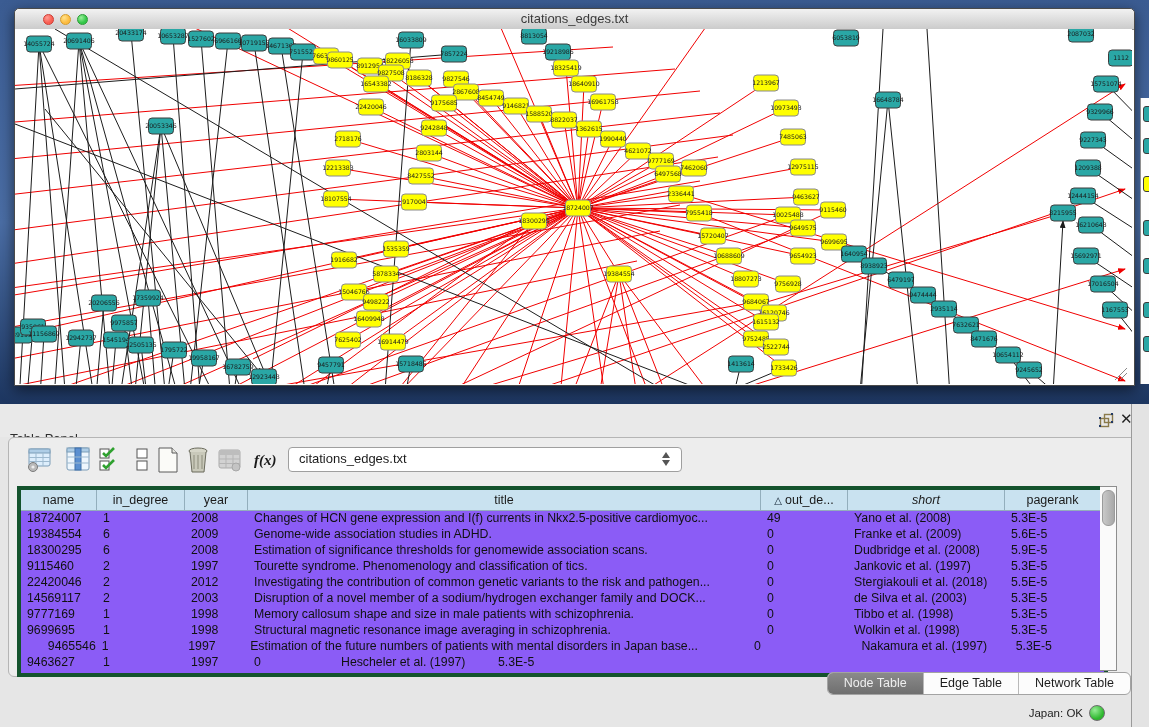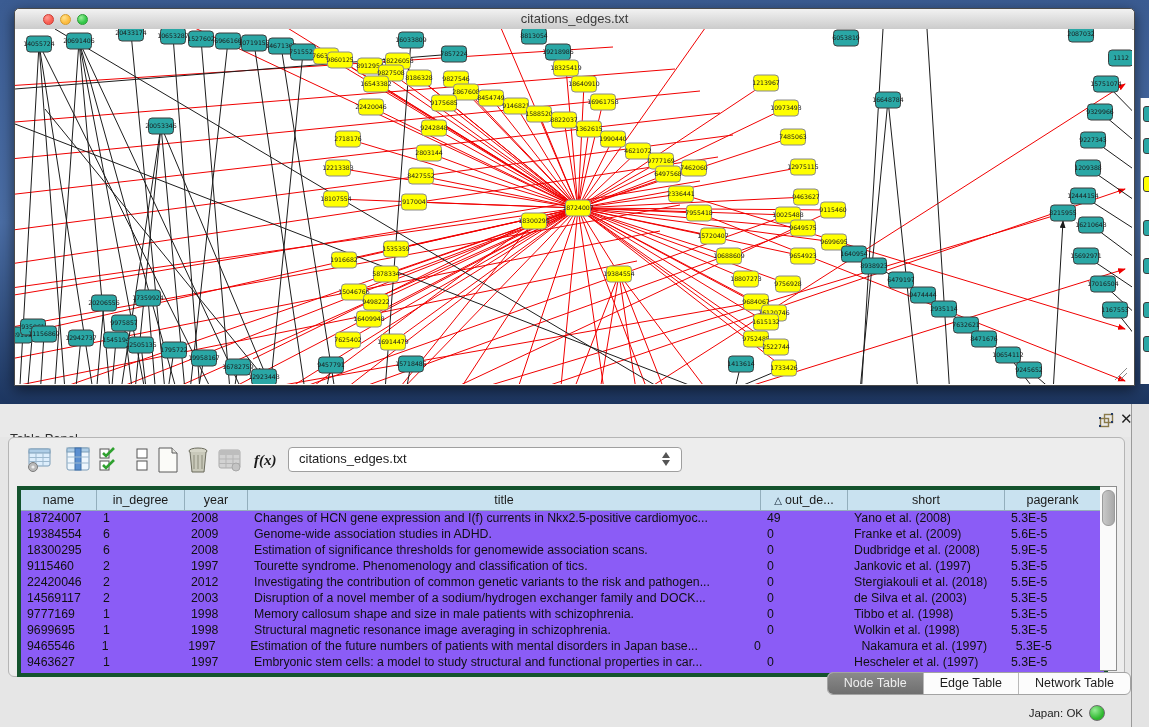--- a/index.html
+++ b/index.html
@@ -26,21 +26,21 @@
   #sliver .frag{position:absolute;left:2px;width:10px;height:14px;border-radius:3px;
     background:#2aa7a5;border:1px solid #3c3c3c;}
   #sliver .frag.y{background:#ffff00;}
   
   #bottom{position:absolute;left:0;top:404px;width:1149px;height:323px;background:#e6e6e6;}
   #panel-header{position:absolute;left:0;top:0;width:1149px;height:33px;background:#e9e9e9;}
   #panel-title{position:absolute;left:10px;top:27px;font-size:13px;color:#2e2e2e;}
   #float-icon{position:absolute;left:1098px;top:8px;width:16px;height:16px;}
   #close-icon{position:absolute;left:1120px;top:6px;font-size:15px;font-weight:bold;color:#1f1f1f;cursor:default;}
   #inner-panel{position:absolute;left:8px;top:33px;width:1115px;height:238px;
-    background:#ededed;border:1px solid #b5b5b5;border-radius:6px;}
+    background:#ededed;border:1px solid #b5b5b5;border-radius:6px;padding-left:24px;}
   
   #toolbar{position:absolute;left:0;top:0;width:100%;height:44px;}
   .tb-icon{position:absolute;top:8px;width:26px;height:28px;display:inline-block;}
   #dropdown{position:absolute;left:279px;top:9px;width:392px;height:23px;background:#fff;
     border:1px solid #9f9f9f;border-radius:4px;}
   #dropdown .val{position:absolute;left:10px;top:3px;font-size:13px;color:#1c1c1c;}
   #dd-stepper{position:absolute;right:10px;top:3px;width:9px;height:16px;}
   #dd-stepper:before{content:"";position:absolute;left:0;top:1px;border-left:4.5px solid transparent;
     border-right:4.5px solid transparent;border-bottom:6px solid #555;}
   #dd-stepper:after{content:"";position:absolute;left:0;bottom:1px;border-left:4.5px solid transparent;
@@ -820,21 +820,21 @@
       </div>
     </div>
 
     <div id="grid">
       <div id="thead">
           <div class="hcell" style="width: 76px;"><span>name</span></div>
           <div class="hcell" style="width: 88px;"><span>in_degree</span></div>
           <div class="hcell" style="width: 63px;"><span>year</span></div>
           <div class="hcell" style="width: 513px;"><span>title</span></div>
           <div class="hcell" style="width: 87px;"><span class="sortglyph">△</span><span>out_de...</span></div>
-          <div class="hcell" style="width: 157px;"><span>short</span></div>
+          <div class="hcell" style="width: 157px; font-style: italic;"><span>short</span></div>
           <div class="hcell" style="width: 96px;"><span>pagerank</span></div>
         </div>
       <div id="tbody">
           <div class="trow">
             <div class="tcell" style="width: 76px;">18724007</div>
             <div class="tcell" style="width: 88px;">1</div>
             <div class="tcell" style="width: 63px;">2008</div>
             <div class="tcell" style="width: 513px;">Changes of HCN gene expression and I(f) currents in Nkx2.5-positive cardiomyoc...</div>
             <div class="tcell" style="width: 87px;">49</div>
             <div class="tcell" style="width: 157px;">Yano et al. (2008)</div>
@@ -897,33 +897,32 @@
           <div class="trow">
             <div class="tcell" style="width: 76px;">9699695</div>
             <div class="tcell" style="width: 88px;">1</div>
             <div class="tcell" style="width: 63px;">1998</div>
             <div class="tcell" style="width: 513px;">Structural magnetic resonance image averaging in schizophrenia.</div>
             <div class="tcell" style="width: 87px;">0</div>
             <div class="tcell" style="width: 157px;">Wolkin et al. (1998)</div>
             <div class="tcell" style="width: 96px;">5.3E-5</div>
           </div>
           <div class="trow">
-            <div class="tcell" style="width: 76px;">9465546</div>
+            <div class="tcell" style="width: 76px; text-align: right;">9465546</div>
             <div class="tcell" style="width: 88px;">1</div>
             <div class="tcell" style="width: 63px;">1997</div>
             <div class="tcell" style="width: 513px;">Estimation of the future numbers of patients with mental disorders in Japan base...</div>
             <div class="tcell" style="width: 87px;">0</div>
             <div class="tcell" style="width: 157px; margin-left: 22px;">Nakamura et al. (1997)</div>
             <div class="tcell" style="width: 96px;">5.3E-5</div>
           </div>
           <div class="trow">
             <div class="tcell" style="width: 76px;">9463627</div>
             <div class="tcell" style="width: 88px;">1</div>
             <div class="tcell" style="width: 63px;">1997</div>
-            <div class="tcell" style="width: 513px;">Embryonic stem cells: a model to study structural and functional properties in car...</div>
             <div class="tcell" style="width: 87px;">0</div>
             <div class="tcell" style="width: 157px;">Hescheler et al. (1997)</div>
             <div class="tcell" style="width: 96px;">5.3E-5</div>
           </div>
         </div>
     </div>
     <div id="vscroll">
       <div id="vthumb"></div>
     </div>
   </div>

